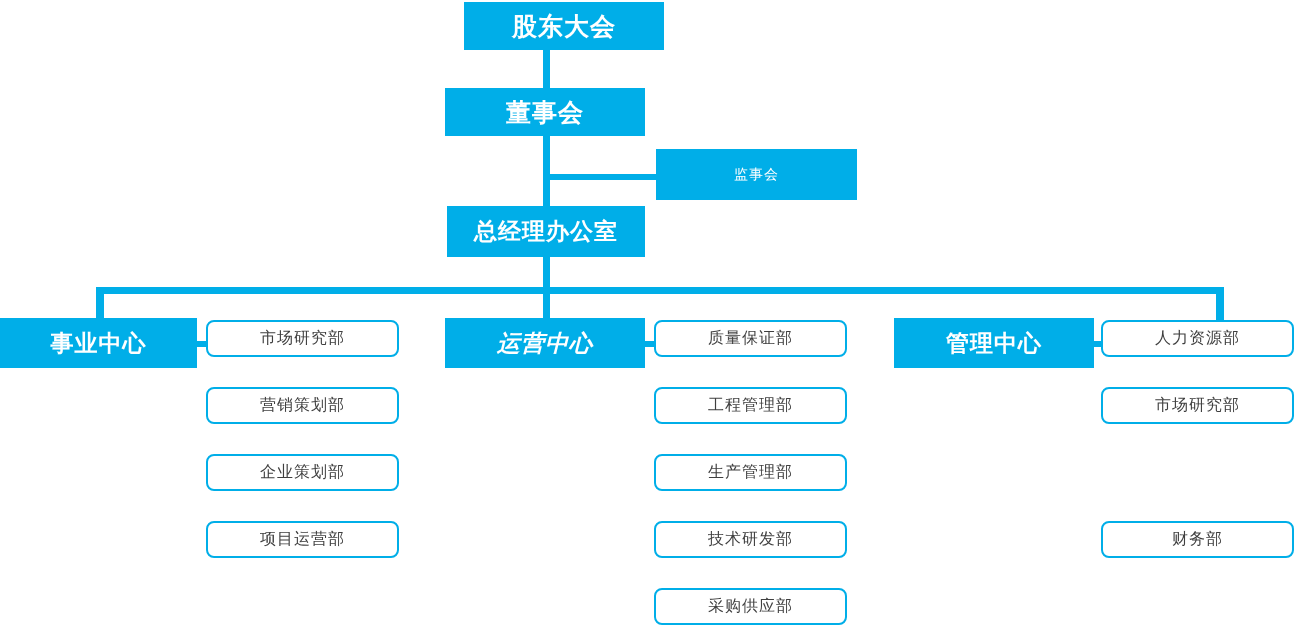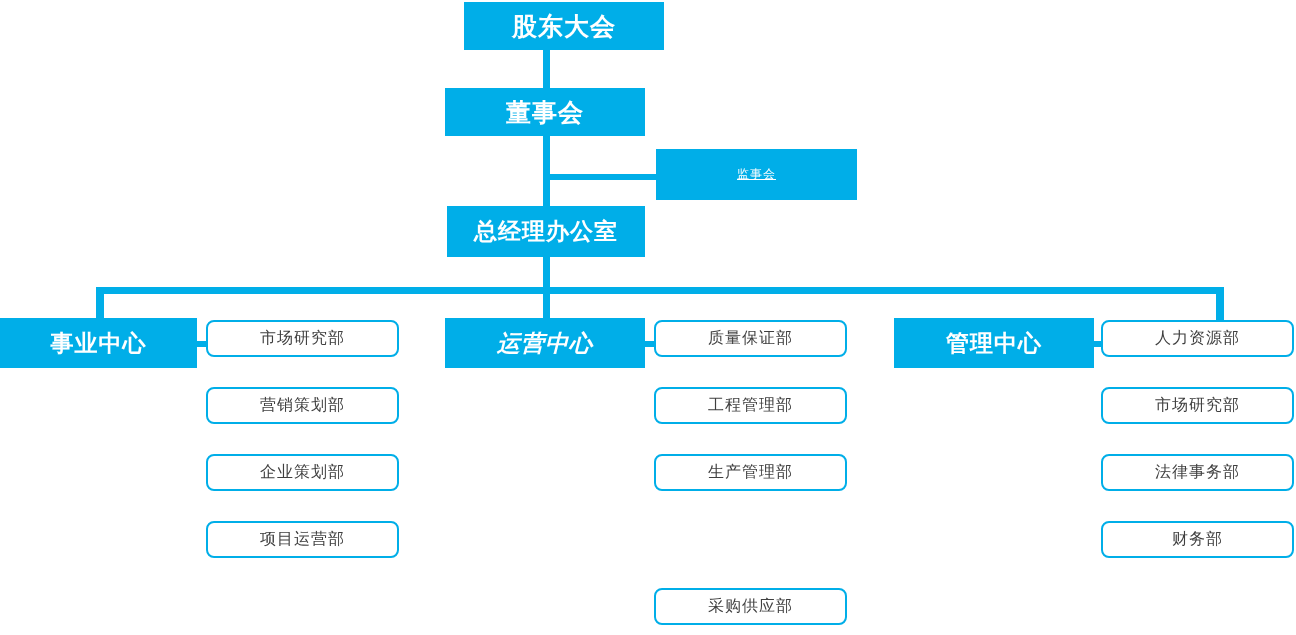--- a/index.html
+++ b/index.html
@@ -41,21 +41,21 @@
     display: flex;
     align-items: center;
     justify-content: center;
     font-size: 16px;
     color: var(--dept_text, #3F3F3F);
     letter-spacing: 1px;
     white-space: nowrap;
   }
   .fs25 { font-size: 25px; }
   .fs23 { font-size: 23px; }
-  .fs17 { font-size: 12px; font-weight: 400; text-decoration: underline; }
+  .fs17 { font-size: 14px; font-weight: 400; }
 </style>
 </head>
 <body>
 
 <div class="canvas">
 
   <div class="line" style="left:543px; top:47px;  width:7px;    height:41px;"></div>
   <div class="line" style="left:543px; top:136px; width:7px;    height:70px;"></div>
   <div class="line" style="left:547px; top:174px; width:109px;  height:6px;"></div>
   <div class="line" style="left:543px; top:257px; width:7px;    height:61px;"></div>
@@ -76,20 +76,20 @@
   <div class="bluebox fs23" style="left:894px; top:318px; width:200px; height:50px;">管理中心</div>
 
   <div class="dept" style="left:206px; top:320px;">市场研究部</div>
   <div class="dept" style="left:206px; top:387px;">营销策划部</div>
   <div class="dept" style="left:206px; top:454px;">企业策划部</div>
   <div class="dept" style="left:206px; top:521px;">项目运营部</div>
 
   <div class="dept" style="left:654px; top:320px;">质量保证部</div>
   <div class="dept" style="left:654px; top:454px;">生产管理部</div>
   <div class="dept" style="left:654px; top:387px;">工程管理部</div>
+  <div class="dept" style="left:654px; top:521px;">技术研发部</div>
   <div class="dept" style="left:654px; top:588px;">采购供应部</div>
 
   <div class="dept" style="left:1101px; top:320px;">人力资源部</div>
   <div class="dept" style="left:1101px; top:387px;">市场研究部</div>
-  <div class="dept" style="left:1101px; top:454px;">法律事务部</div>
   <div class="dept" style="left:1101px; top:521px;">财务部</div>
 
 </div>
 
 </body></html>

